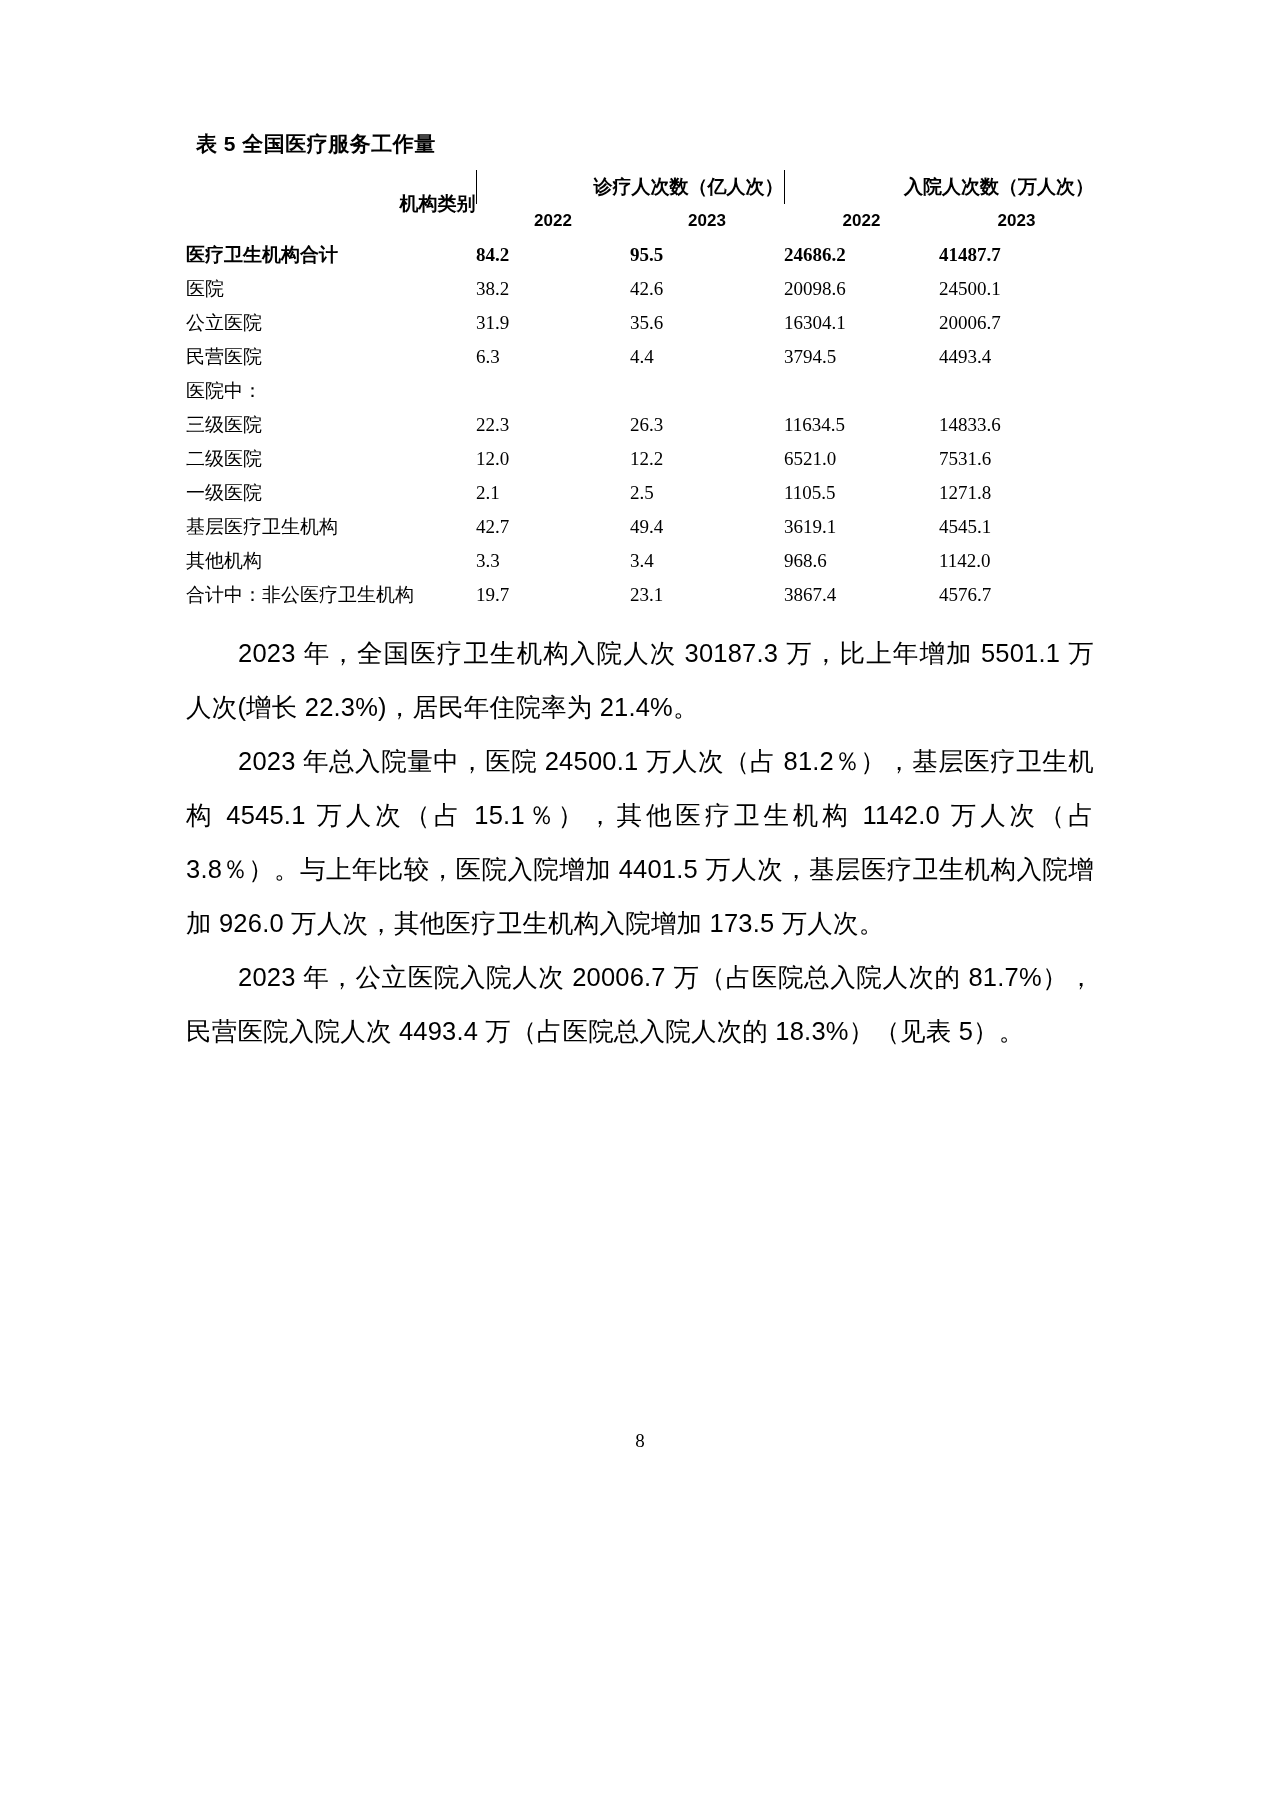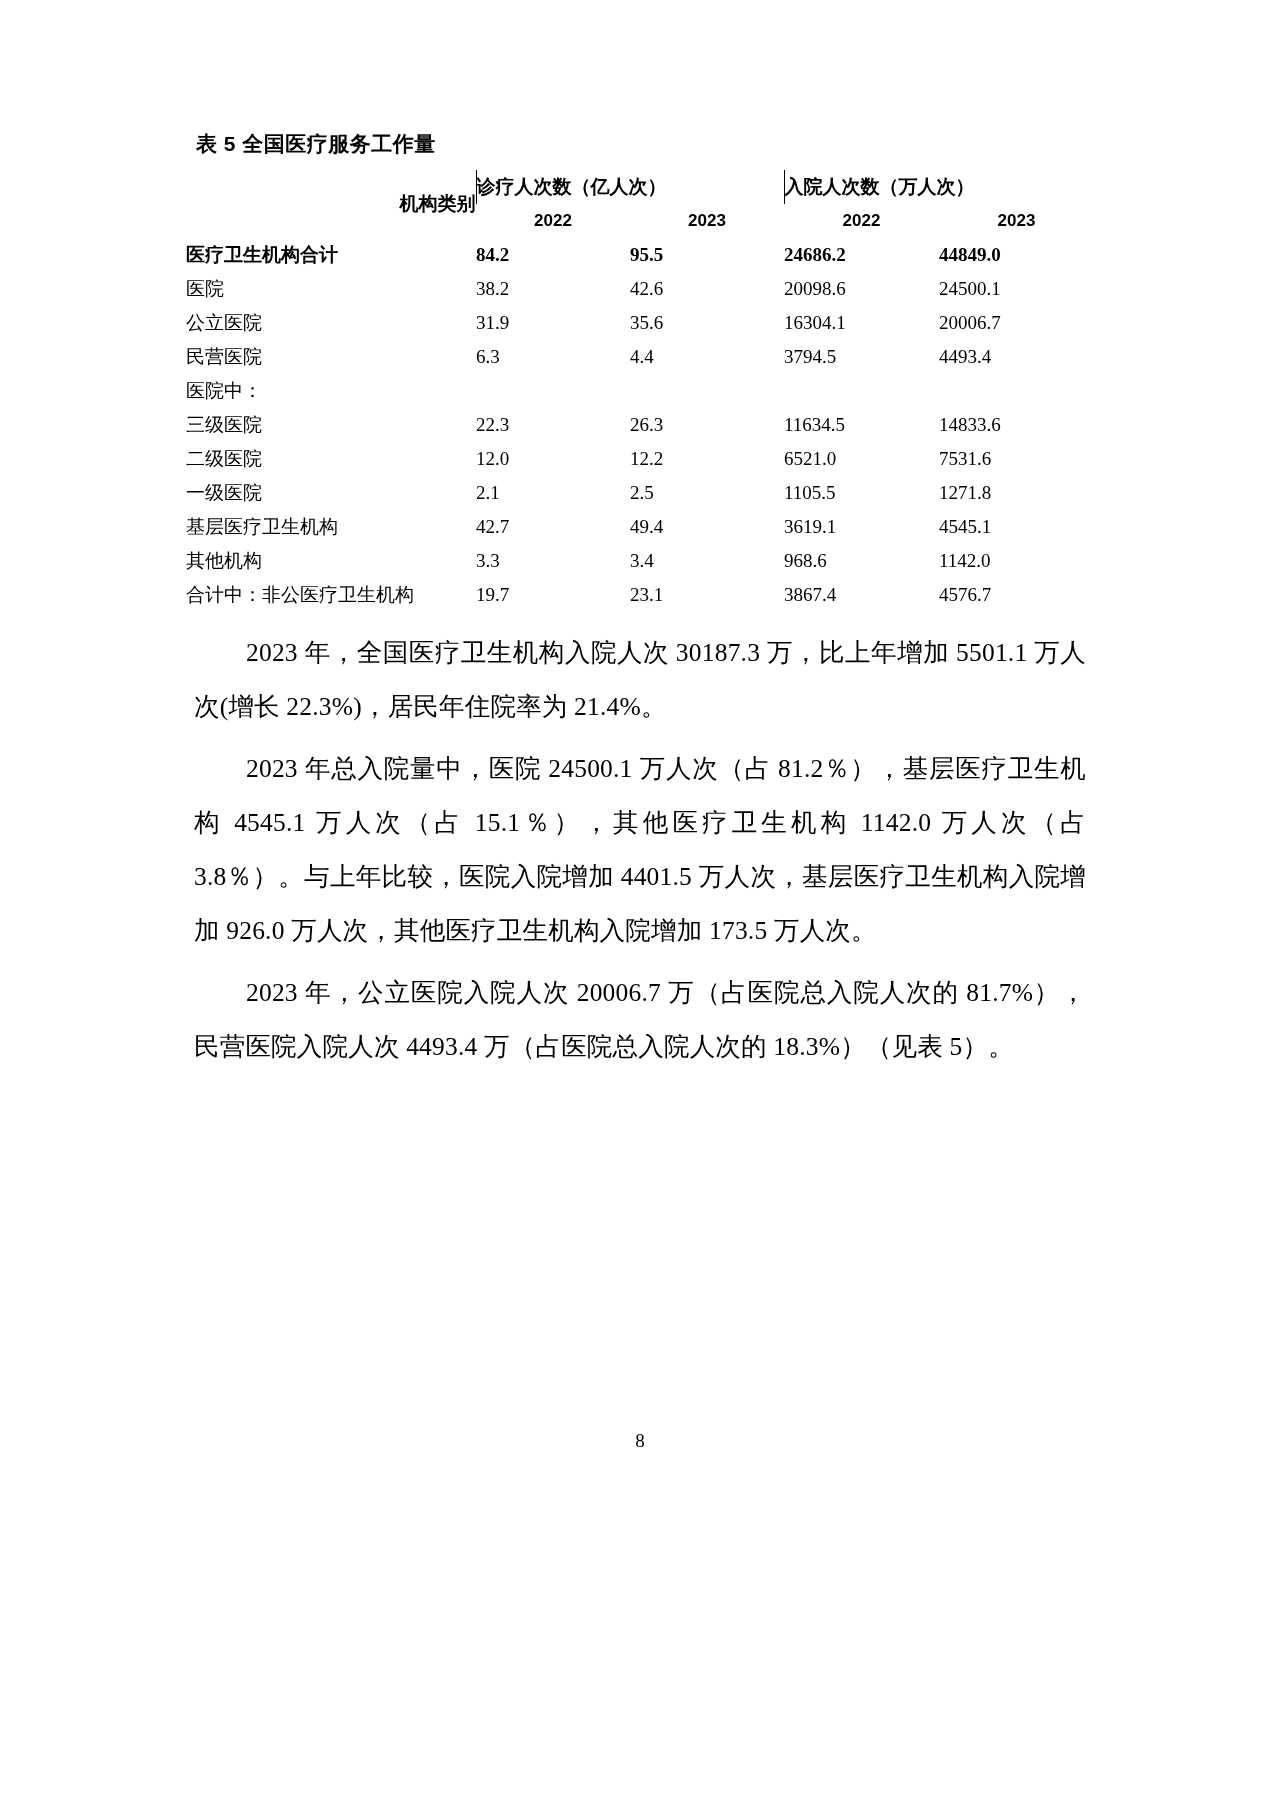--- a/index.html
+++ b/index.html
@@ -56,21 +56,21 @@
     padding: 0;
     border: none;
     height: 34px;
     vertical-align: middle;
   }
   .bdr-top-thick { border-top: 2.5px solid #000; }
   .bdr-bot-thin  { border-bottom: 1px solid #000; }
   .bdr-bot-thick { border-bottom: 2.5px solid #000; }
 
   th.grouphead {
-    text-align: left;
+    text-align: right;
     font-weight: bold;
     font-size: 19px;
     border-bottom: 1px solid #000;
   }
   th.grouphead.sep { border-left: 1px solid #000; }
   th.rowhead-cat {
     text-align: right;
     font-weight: bold;
     font-size: 19px;
   }
@@ -94,25 +94,25 @@
   tr.total td { font-weight: bold; }
   tr.total td.label { font-weight: bold; }
   .ind0 { padding-left: 2px; }
   .ind1 { padding-left: 30px; }
   .ind2 { padding-left: 58px; }
 
   
   p.para {
     font-size: 25.5px;
     line-height: 54px;
-    margin: 8px;
+    margin: 0;
     text-align: justify;
     text-justify: inter-ideograph;
     text-indent: 52px;
-    font-family: Liberation Serif, serif;
+    font-family: Liberation Sans, sans-serif;
     letter-spacing: 0.2px;
   }
   .para-block { margin-top: 14px; }
   .page-number {
     position: absolute;
     left: 0;
     top: 1430px;
     width: 1280px;
     text-align: center;
     font-size: 19px;
@@ -147,21 +147,21 @@
           <th class="yearhead">2022</th>
           <th class="yearhead">2023</th>
         </tr>
       </thead>
       <tbody>
         <tr class="total">
           <td class="label ind0">医疗卫生机构合计</td>
           <td class="num">84.2</td>
           <td class="num">95.5</td>
           <td class="num">24686.2</td>
-          <td class="num">44849.0</td>
+          <td class="num">41487.7</td>
         </tr>
         <tr>
           <td class="label ind1">医院</td>
           <td class="num">38.2</td>
           <td class="num">42.6</td>
           <td class="num">20098.6</td>
           <td class="num">24500.1</td>
         </tr>
         <tr>
           <td class="label ind2">公立医院</td>

